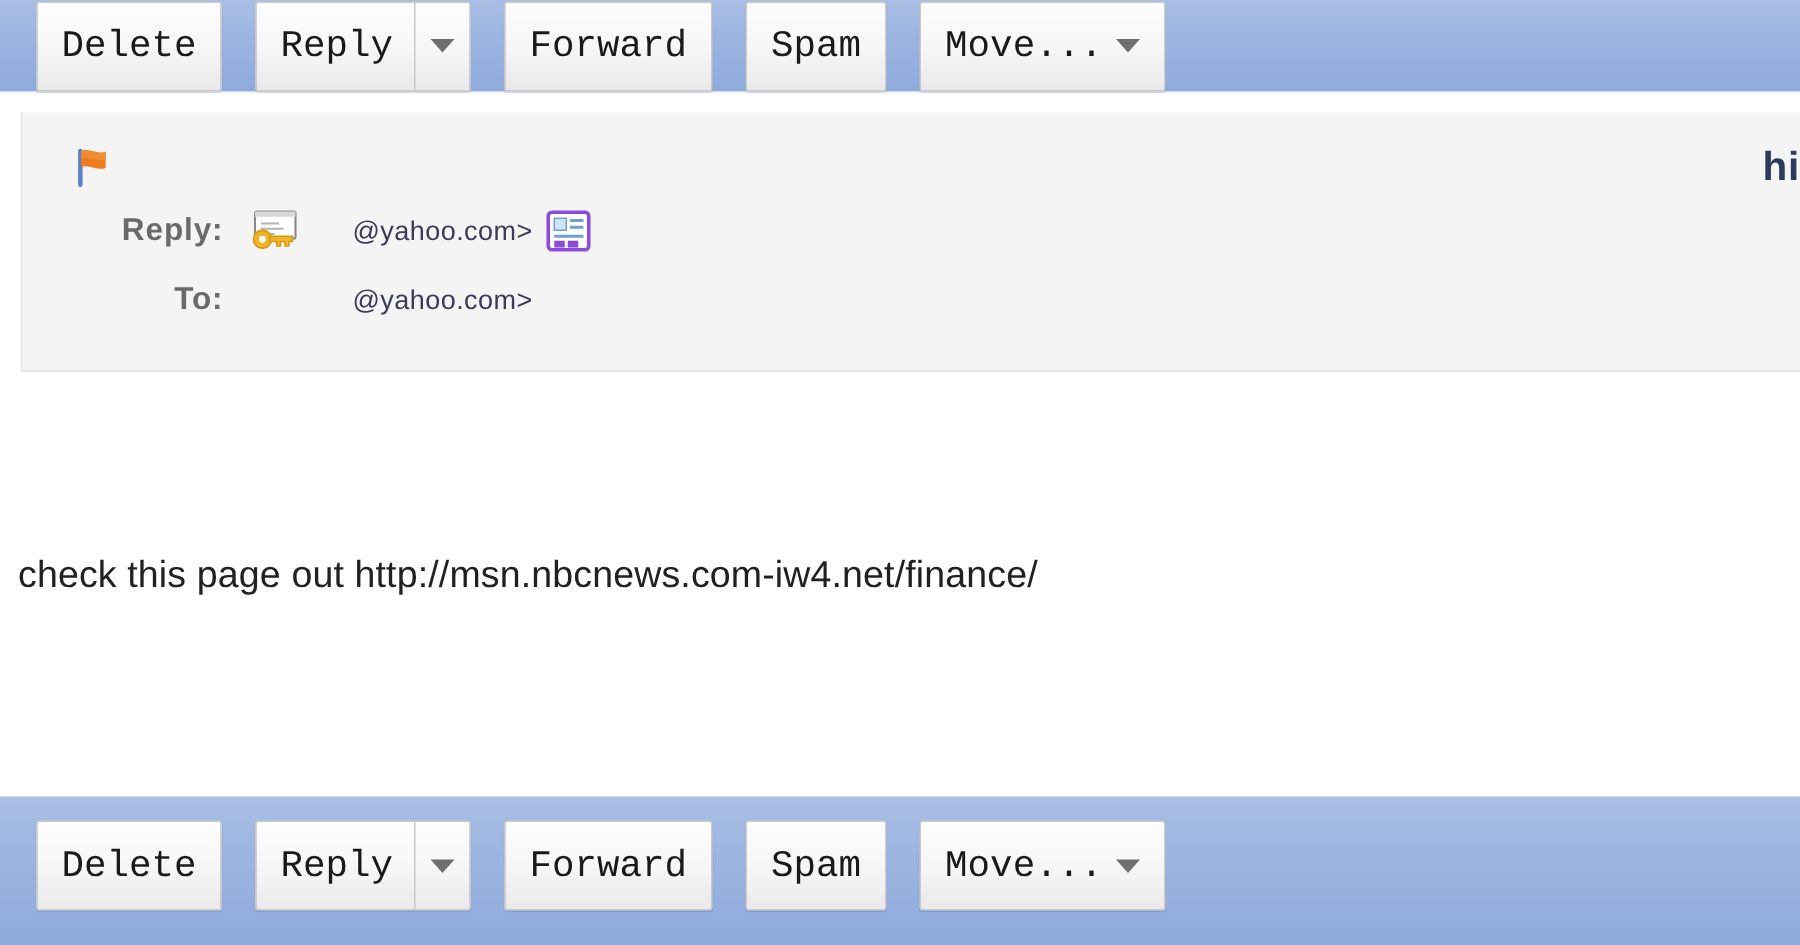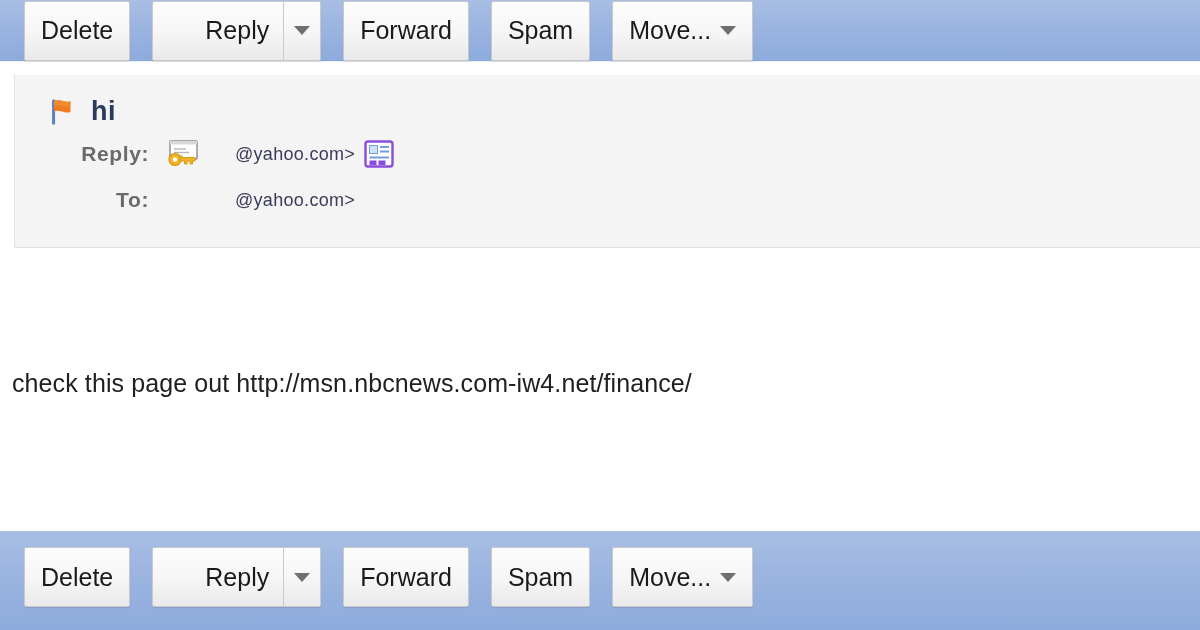--- a/index.html
+++ b/index.html
@@ -43,38 +43,37 @@
     position: relative;
     height: 60px;
     min-width: 0;
     background: linear-gradient(to bottom, #fdfdfd 0%, #f6f6f6 52%, #e9e9e9 100%);
     border: 1px solid #c9c9c9;
     border-radius: 2px;
     box-shadow: 0 1px 1px rgba(0,0,0,0.10);
     display: flex;
     align-items: center;
     justify-content: center;
-    font-family: Liberation Sans, sans-serif;
+    font-family: Liberation Mono, monospace;
     font-size: 25px;
     color: #1a1a1a;
     margin-right: 22px;
     padding: 0 16px;
     box-sizing: border-box;
     cursor: default;
     white-space: nowrap;
   }
   .btn-split {
     padding: 0;
   }
   .btn-split .split-label {
     padding: 0 14px 0 16px;
     display: flex;
     align-items: center;
     height: 100%;
-    margin-left: 36px;
   }
   .btn-split .split-divider {
     width: 1px;
     height: 100%;
     background: #c9c9c9;
   }
   .btn-split .split-arrow {
     width: 36px;
     height: 100%;
     display: flex;
@@ -105,20 +104,21 @@
     border-left: 1px solid #e3e3e3;
     border-bottom: 1px solid #e0e0e0;
     box-sizing: border-box;
     padding: 16px 0 0 22px;
   }
 
   .subject-row {
     display: flex;
     align-items: center;
     height: 40px;
+    justify-content: space-between;
   }
   .flag-icon {
     width: 30px;
     height: 30px;
     margin-left: 10px;
     margin-right: 14px;
     flex: none;
   }
   .subject-text {
     font-family: "Liberation Sans", sans-serif;

